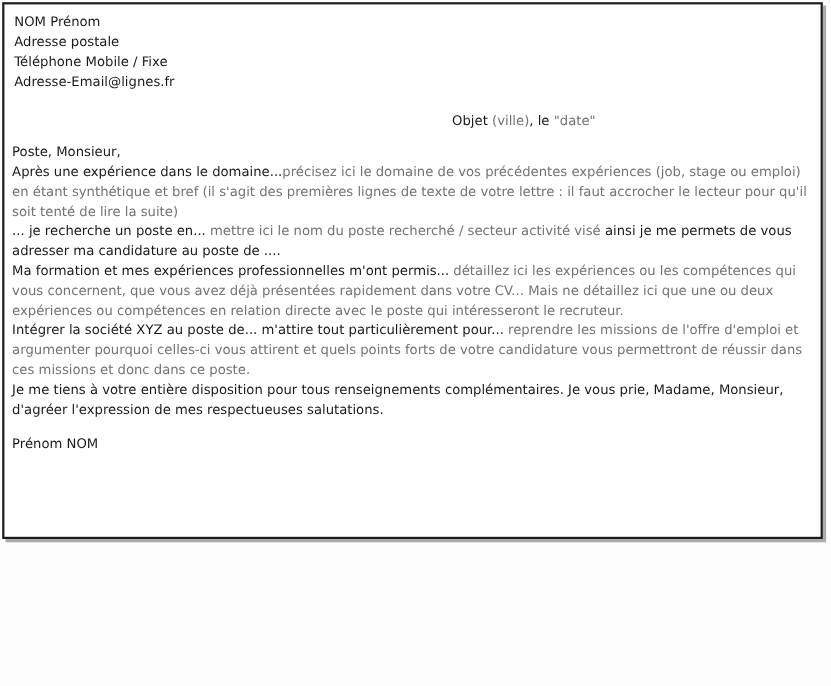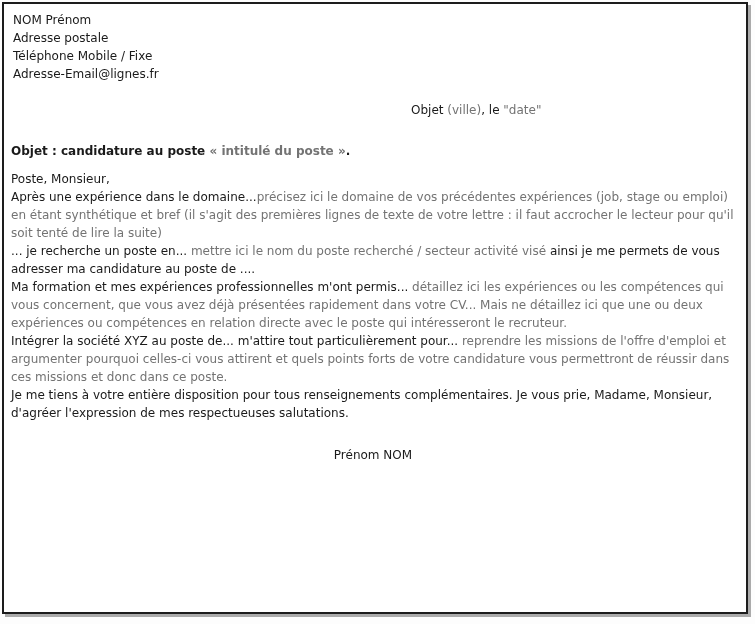--- a/index.html
+++ b/index.html
@@ -12,21 +12,21 @@
     width: 755px;
     height: 624px;
     background: #fdfdfd;
     overflow: hidden;
   }
   .letter {
     position: absolute;
     left: 2px;
     top: 2px;
     width: 746px;
-    height: 612px;
+    height: 488px;
     box-sizing: border-box;
     background: #ffffff;
     border: 2px solid #1c1c1c;
     box-shadow: 3px 3px 0 #ababab;
     padding: 7px 9px 0 7px;
     font-family: "DejaVu Sans", "Liberation Sans", sans-serif;
     font-size: 12px;
     line-height: 18px;
     color: #1a1a1a;
   }
@@ -34,39 +34,38 @@
   .sender { margin-left: 2px; }
   .recipient { margin-left: 400px; }
   .dateline { margin-left: 400px; margin-top: 18px; }
   .subject { font-weight: bold; margin-top: 23px; }
   .salutation { margin-top: 10px; }
   p.para { margin: 0; }
   .para-intro      { margin-top: 16px; }
   .para-formation  { margin-top: 11px; }
   .para-motivation { margin-top: 9px; }
   .para-closing    { margin-top: 10px; }
-  .signature { margin-top: 24px; text-align: center; padding-right: 2px; }
+  .signature { margin-top: 13px; text-align: left; padding-right: 2px; }
 </style>
 </head>
 <body>
 
 <div class="canvas">
   <div class="letter">
 
     <div class="sender">
       <div>NOM Prénom</div>
       <div>Adresse postale</div>
       <div>Téléphone Mobile / Fixe</div>
       <div>Adresse-Email@lignes.fr</div>
     </div>
 
 
     <div class="dateline"><span>Objet </span><span class="muted">(ville)</span><span>, le </span><span class="muted">"date"</span></div>
 
-    <div class="subject"><span>Objet : candidature au poste </span><span class="muted">« intitulé du poste »</span><span>.</span></div>
 
     <div class="salutation">Poste, Monsieur,</div>
 
     <p class="para para-intro"><span>Après une expérience dans le domaine...</span><span class="muted">précisez ici le domaine de vos précédentes expériences (job, stage ou emploi) en étant synthétique et bref (il s'agit des premières lignes de texte de votre lettre : il faut accrocher le lecteur pour qu'il soit tenté de lire la suite)</span><br><span>... je recherche un poste en... </span><span class="muted">mettre ici le nom du poste recherché / secteur activité visé </span><span>ainsi je me permets de vous adresser ma candidature au poste de ....</span></p>
 
     <p class="para para-formation"><span>Ma formation et mes expériences professionnelles m'ont permis... </span><span class="muted">détaillez ici les expériences ou les compétences qui vous concernent, que vous avez déjà présentées rapidement dans votre CV... Mais ne détaillez ici que une ou deux expériences ou compétences en relation directe avec le poste qui intéresseront le recruteur.</span></p>
 
     <p class="para para-motivation"><span>Intégrer la société XYZ au poste de... m'attire tout particulièrement pour... </span><span class="muted">reprendre les missions de l'offre d'emploi et argumenter pourquoi celles-ci vous attirent et quels points forts de votre candidature vous permettront de réussir dans ces missions et donc dans ce poste.</span></p>
 
     <p class="para para-closing">Je me tiens à votre entière disposition pour tous renseignements complémentaires. Je vous prie, Madame, Monsieur, d'agréer l'expression de mes respectueuses salutations.</p>

